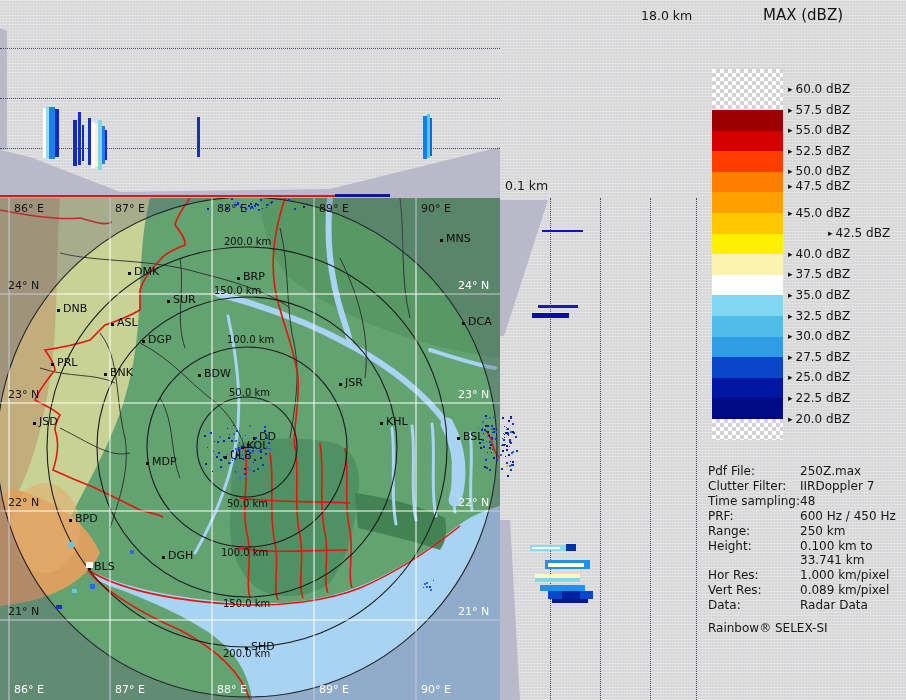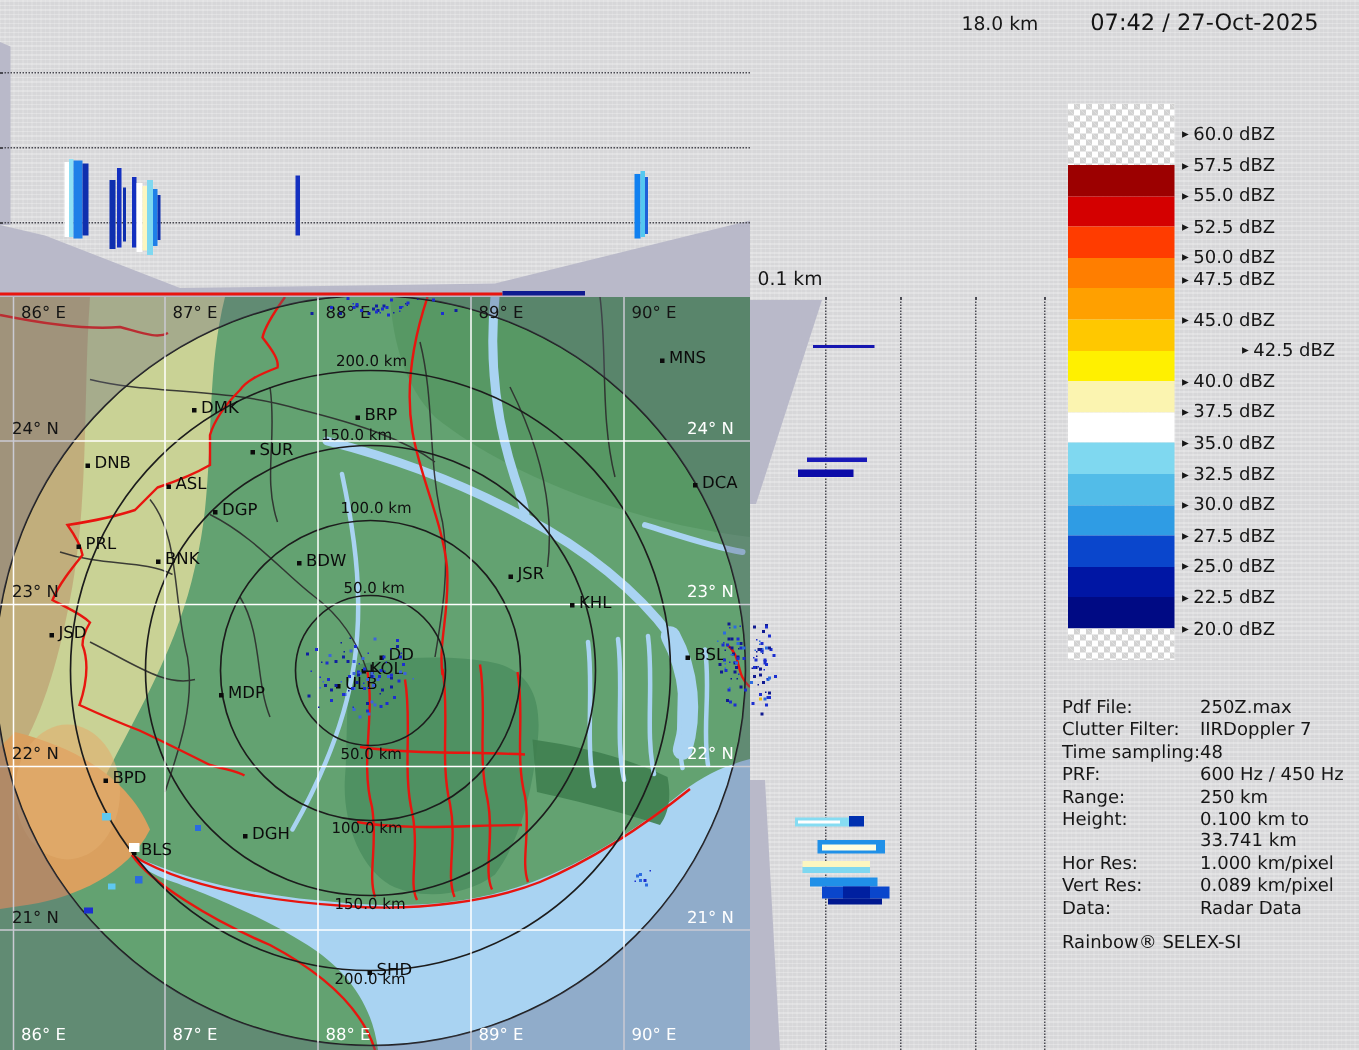--- a/index.html
+++ b/index.html
@@ -236,21 +236,21 @@
         </div>
         <div class="city" style="left: 104px; top: 175px;">
           <span>BNK</span>
         </div>
         <div class="city" style="left: 198px; top: 176px;">
           <span>BDW</span>
         </div>
         <div class="city" style="left: 339px; top: 185px;">
           <span>JSR</span>
         </div>
-        <div class="city" style="left: 380px; top: 204px; text-align: center;">
+        <div class="city" style="left: 380px; top: 224px; text-align: center;">
           <span>KHL</span>
         </div>
         <div class="city" style="left: 457px; top: 239px;">
           <span>BSL</span>
         </div>
         <div class="city" style="left: 33px; top: 224px;">
           <span>JSD</span>
         </div>
         <div class="city" style="left: 146px; top: 264px;">
           <span>MDP</span>
@@ -540,21 +540,21 @@
         <div class="pbar" style="left: 62px; top: 393px; width: 18px; height: 8px; background: rgb(0, 32, 160);"></div>
         <div class="pbar" style="left: 52px; top: 401px; width: 36px; height: 4px; background: rgb(0, 24, 144);"></div>
       </div>
   </div>
 
   <div class="height-label" style="left:641px;top:8px">18.0 km</div>
   <div class="height-label" style="left:505px;top:178px">0.1 km</div>
 
   <div class="abs sidebar">
     <div class="title">
-      <div>07:42 / 27-Oct-2025</div>
+      <div>MAX (dBZ)</div>
     </div>
     <div id="legend">
         <div class="legend-band checker" style="top: 69px; height: 41px;"></div>
         <div class="legend-band" style="top: 110px; height: 20.6px; background: rgb(156, 0, 0);"></div>
         <div class="legend-band" style="top: 130.6px; height: 20.6px; background: rgb(212, 0, 0);"></div>
         <div class="legend-band" style="top: 151.2px; height: 20.6px; background: rgb(255, 60, 0);"></div>
         <div class="legend-band" style="top: 171.8px; height: 20.6px; background: rgb(255, 126, 0);"></div>
         <div class="legend-band" style="top: 192.4px; height: 20.6px; background: rgb(255, 160, 0);"></div>
         <div class="legend-band" style="top: 213px; height: 20.6px; background: rgb(255, 200, 0);"></div>
         <div class="legend-band" style="top: 233.6px; height: 20.6px; background: rgb(255, 240, 0);"></div>

